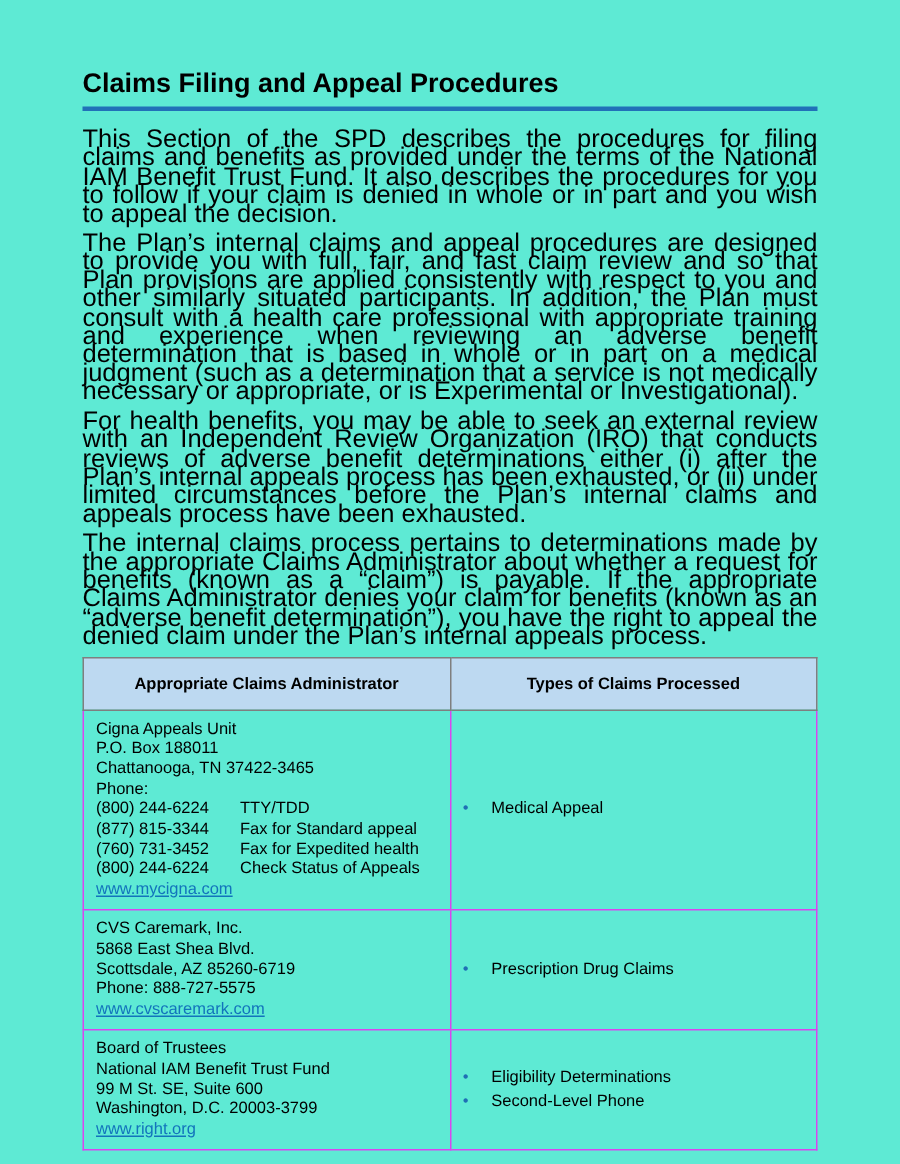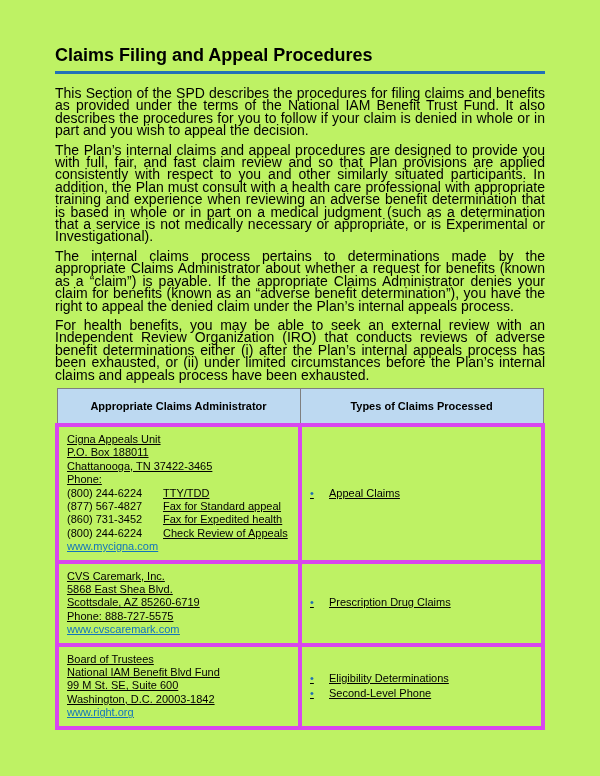--- a/index.html
+++ b/index.html
@@ -5,21 +5,21 @@
   html, body {
     margin: 0;
     padding: 0;
     background: #ffffff;
   }
   .page {
     position: relative;
     width: 600px;
     height: 776px;
     margin: 0 auto;
-    background: #bef264;
+    background: #5eead4;
     font-family: "Liberation Sans", sans-serif;
     color: #000000;
     overflow: hidden;
   }
   .content {
     position: absolute;
     left: 55px;
     top: 44px;
     width: 490px;
   }
@@ -29,45 +29,44 @@
     font-weight: bold;
     margin: 0 0 5px 0;
     color: #000000;
   }
   .title-rule {
     height: 3px;
     background: #2171B8;
     margin: 0 0 13px 0;
   }
   .para {
-    font-size: 14px;
+    font-size: 17px;
     line-height: 12.4px;
     text-align: justify;
     text-align-last: left;
     margin: 0 0 7px 0;
   }
   table.claims-table {
     width: 100%;
     border-collapse: collapse;
     table-layout: fixed;
   }
   table.claims-table th {
     background: #BDD9F1;
     border: 1px solid #7f7f7f;
     font-size: 11px;
     font-weight: bold;
     text-align: center;
     padding: 11px 4px;
     color: #000000;
   }
   table.claims-table td {
-    border: 4px solid #d946ef;
+    border: 1px solid #d946ef;
     font-size: 11px;
     padding: 6px 8px;
-    text-decoration: underline;
   }
   td.admin-cell {
     width: 51%;
     vertical-align: top;
   }
   td.claims-cell {
     vertical-align: middle;
     padding-left: 12px;
   }
   .cell-line {
@@ -107,47 +106,47 @@
 <body>
 
 <div class="page">
   <div class="content">
 
     <h1 class="doc-title">Claims Filing and Appeal Procedures</h1>
     <div class="title-rule"></div>
 
     <p class="para">This Section of the SPD describes the procedures for filing claims and benefits as provided under the terms of the National IAM Benefit Trust Fund. It also describes the procedures for you to follow if your claim is denied in whole or in part and you wish to appeal the decision.</p>
     <p class="para">The Plan’s internal claims and appeal procedures are designed to provide you with full, fair, and fast claim review and so that Plan provisions are applied consistently with respect to you and other similarly situated participants. In addition, the Plan must consult with a health care professional with appropriate training and experience when reviewing an adverse benefit determination that is based in whole or in part on a medical judgment (such as a determination that a service is not medically necessary or appropriate, or is Experimental or Investigational).</p>
+    <p class="para">For health benefits, you may be able to seek an external review with an Independent Review Organization (IRO) that conducts reviews of adverse benefit determinations either (i) after the Plan’s internal appeals process has been exhausted, or (ii) under limited circumstances before the Plan’s internal claims and appeals process have been exhausted.</p>
     <p class="para">The internal claims process pertains to determinations made by the appropriate Claims Administrator about whether a request for benefits (known as a “claim”) is payable. If the appropriate Claims Administrator denies your claim for benefits (known as an “adverse benefit determination”), you have the right to appeal the denied claim under the Plan’s internal appeals process.</p>
-    <p class="para">For health benefits, you may be able to seek an external review with an Independent Review Organization (IRO) that conducts reviews of adverse benefit determinations either (i) after the Plan’s internal appeals process has been exhausted, or (ii) under limited circumstances before the Plan’s internal claims and appeals process have been exhausted.</p>
 
     <table class="claims-table">
       <thead>
         <tr>
           <th>Appropriate Claims Administrator</th>
           <th>Types of Claims Processed</th>
         </tr>
       </thead>
       <tbody>
           <tr>
             <td class="admin-cell">
               <div class="cell-line">Cigna Appeals Unit</div>
               <div class="cell-line">P.O. Box 188011</div>
               <div class="cell-line">Chattanooga, TN 37422-3465</div>
               <div class="cell-line">Phone:</div>
               <div class="cell-line"><span class="phone-num">(800) 244-6224</span><span>TTY/TDD</span></div>
-              <div class="cell-line"><span class="phone-num">(877) 567-4827</span><span>Fax for Standard appeal</span></div>
-              <div class="cell-line"><span class="phone-num">(860) 731-3452</span><span>Fax for Expedited health</span></div>
-              <div class="cell-line"><span class="phone-num">(800) 244-6224</span><span>Check Review of Appeals</span></div>
+              <div class="cell-line"><span class="phone-num">(877) 815-3344</span><span>Fax for Standard appeal</span></div>
+              <div class="cell-line"><span class="phone-num">(760) 731-3452</span><span>Fax for Expedited health</span></div>
+              <div class="cell-line"><span class="phone-num">(800) 244-6224</span><span>Check Status of Appeals</span></div>
               <div class="cell-line"><a class="weblink" href="#">www.mycigna.com</a></div>
             </td>
             <td class="claims-cell">
               <div class="claim-item">
                 <span class="bullet">•</span>
-                <span>Appeal Claims</span>
+                <span>Medical Appeal</span>
               </div>
             </td>
           </tr>
           <tr>
             <td class="admin-cell">
               <div class="cell-line">CVS Caremark, Inc.</div>
               <div class="cell-line">5868 East Shea Blvd.</div>
               <div class="cell-line">Scottsdale, AZ 85260-6719</div>
               <div class="cell-line">Phone: 888-727-5575</div>
               <div class="cell-line"><a class="weblink" href="#">www.cvscaremark.com</a></div>
@@ -155,23 +154,23 @@
             <td class="claims-cell">
               <div class="claim-item">
                 <span class="bullet">•</span>
                 <span>Prescription Drug Claims</span>
               </div>
             </td>
           </tr>
           <tr>
             <td class="admin-cell">
               <div class="cell-line">Board of Trustees</div>
-              <div class="cell-line">National IAM Benefit Blvd Fund</div>
+              <div class="cell-line">National IAM Benefit Trust Fund</div>
               <div class="cell-line">99 M St. SE, Suite 600</div>
-              <div class="cell-line">Washington, D.C. 20003-1842</div>
+              <div class="cell-line">Washington, D.C. 20003-3799</div>
               <div class="cell-line"><a class="weblink" href="#">www.right.org</a></div>
             </td>
             <td class="claims-cell">
               <div class="claim-item">
                 <span class="bullet">•</span>
                 <span>Eligibility Determinations</span>
               </div>
               <div class="claim-item">
                 <span class="bullet">•</span>
                 <span>Second-Level Phone</span>

